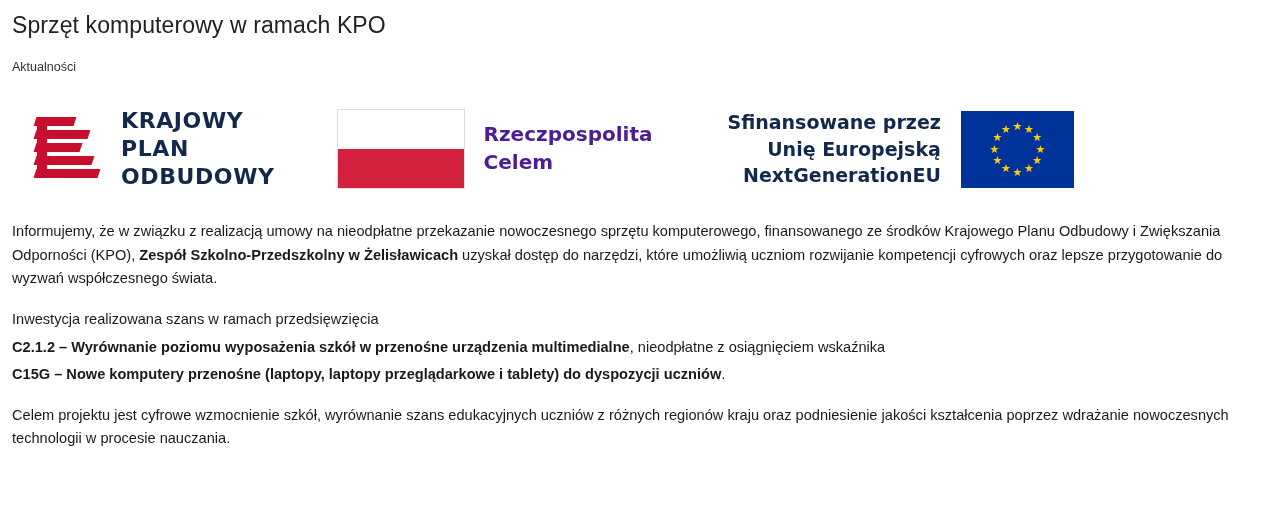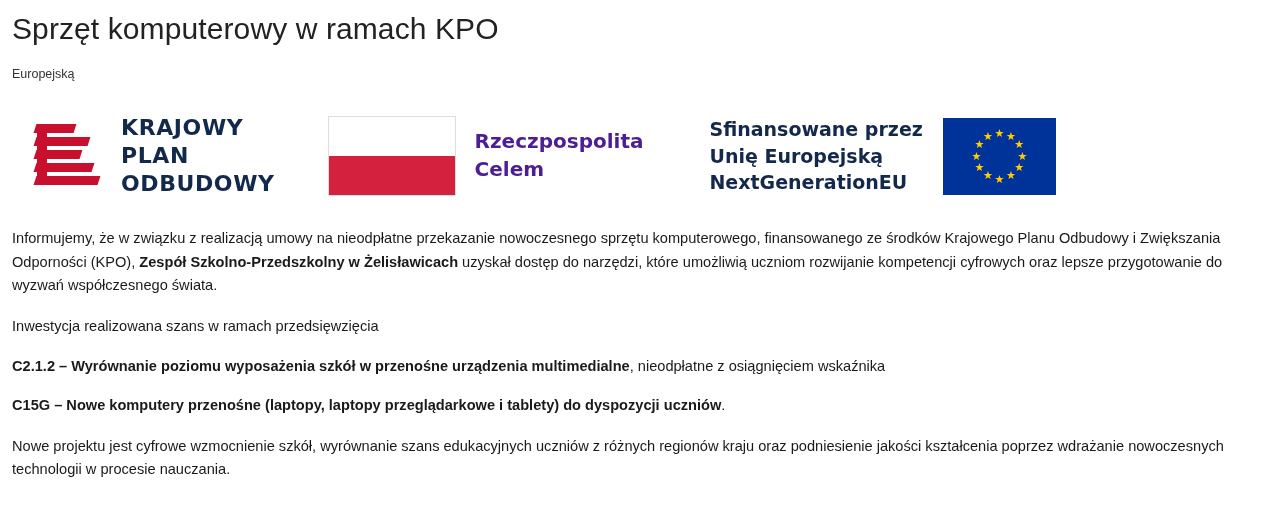--- a/index.html
+++ b/index.html
@@ -13,38 +13,38 @@
     font-family: "Liberation Sans", sans-serif;
     color: #1a1a1a;
     overflow: hidden;
   }
   .page {
     padding: 0 12px;
     box-sizing: border-box;
     width: 1267px;
   }
   .page-title {
-    font-size: 30px;
+    font-size: 23px;
     font-weight: 400;
     color: #222222;
     margin: 12px 0 0 0;
     letter-spacing: 0.1px;
   }
   .category {
     font-size: 12.5px;
     color: #333333;
     margin-top: 21px;
   }
   
   .logo-strip {
     display: flex;
     align-items: center;
     margin-top: 30px;
     height: 90px;
-    gap: 8px;
+    gap: 17px;
   }
   .logo-block {
     display: flex;
     align-items: center;
   }
   
   .kpo-logo {
     margin-left: 23px;
     display: flex;
     align-items: center;
@@ -108,21 +108,21 @@
     margin-left: 58px;
     display: flex;
     align-items: center;
   }
   .eu-text {
     font-family: "DejaVu Sans", sans-serif;
     font-weight: bold;
     color: #13294b;
     font-size: 19px;
     line-height: 1.42;
-    text-align: left;
+    text-align: right;
     margin-right: 20px;
   }
   .eu-flag {
     width: 113px;
     height: 77px;
     background: #003399;
     position: relative;
   }
   .eu-star {
     position: absolute;
@@ -133,32 +133,32 @@
     height: 11px;
     text-align: center;
   }
   
   .content {
     margin-top: 26px;
     font-size: 14.6px;
     line-height: 1.62;
     color: #1a1a1a;
   }
-  .content p { margin: 16px 0 17px 0; }
+  .content p { margin: 4px 0 17px 0; }
   .content p.tight { margin-bottom: 2px; }
   .content b { font-weight: bold; }
 </style>
 </head>
 <body>
 
 <div class="page">
 
   <h1 class="page-title">Sprzęt komputerowy w ramach KPO</h1>
 
-  <div class="category">Europejską</div>
+  <div class="category">Aktualności</div>
 
   <div class="logo-strip">
 
     <div class="logo-block kpo-logo">
       <div class="kpo-mark">
         <div class="kpo-side"></div>
         <div class="kpo-bar kpo-b1"></div>
         <div class="kpo-bar kpo-b2"></div>
         <div class="kpo-bar kpo-b3"></div>
         <div class="kpo-bar kpo-b4"></div>
@@ -207,16 +207,16 @@
   </div>
 
   <div class="content">
     <p><span>Informujemy, że w związku z realizacją umowy na nieodpłatne przekazanie nowoczesnego sprzętu komputerowego, finansowanego ze środków Krajowego Planu Odbudowy i Zwiększania Odporności (KPO), </span><b>Zespół Szkolno-Przedszkolny w Żelisławicach</b><span> uzyskał dostęp do narzędzi, które umożliwią uczniom rozwijanie kompetencji cyfrowych oraz lepsze przygotowanie do wyzwań współczesnego świata.</span></p>
 
 
     <p class="tight">Inwestycja realizowana szans w ramach przedsięwzięcia</p>
     <p class="tight"><b>C2.1.2 – Wyrównanie poziomu wyposażenia szkół w przenośne urządzenia multimedialne</b><span>, nieodpłatne z osiągnięciem wskaźnika</span></p>
     <p><b>C15G – Nowe komputery przenośne (laptopy, laptopy przeglądarkowe i tablety) do dyspozycji uczniów</b><span>.</span></p>
 
-    <p>Nowe projektu jest cyfrowe wzmocnienie szkół, wyrównanie szans edukacyjnych uczniów z różnych regionów kraju oraz podniesienie jakości kształcenia poprzez wdrażanie nowoczesnych technologii w procesie nauczania.</p>
+    <p>Celem projektu jest cyfrowe wzmocnienie szkół, wyrównanie szans edukacyjnych uczniów z różnych regionów kraju oraz podniesienie jakości kształcenia poprzez wdrażanie nowoczesnych technologii w procesie nauczania.</p>
   </div>
 
 </div>
 
 </body></html>

